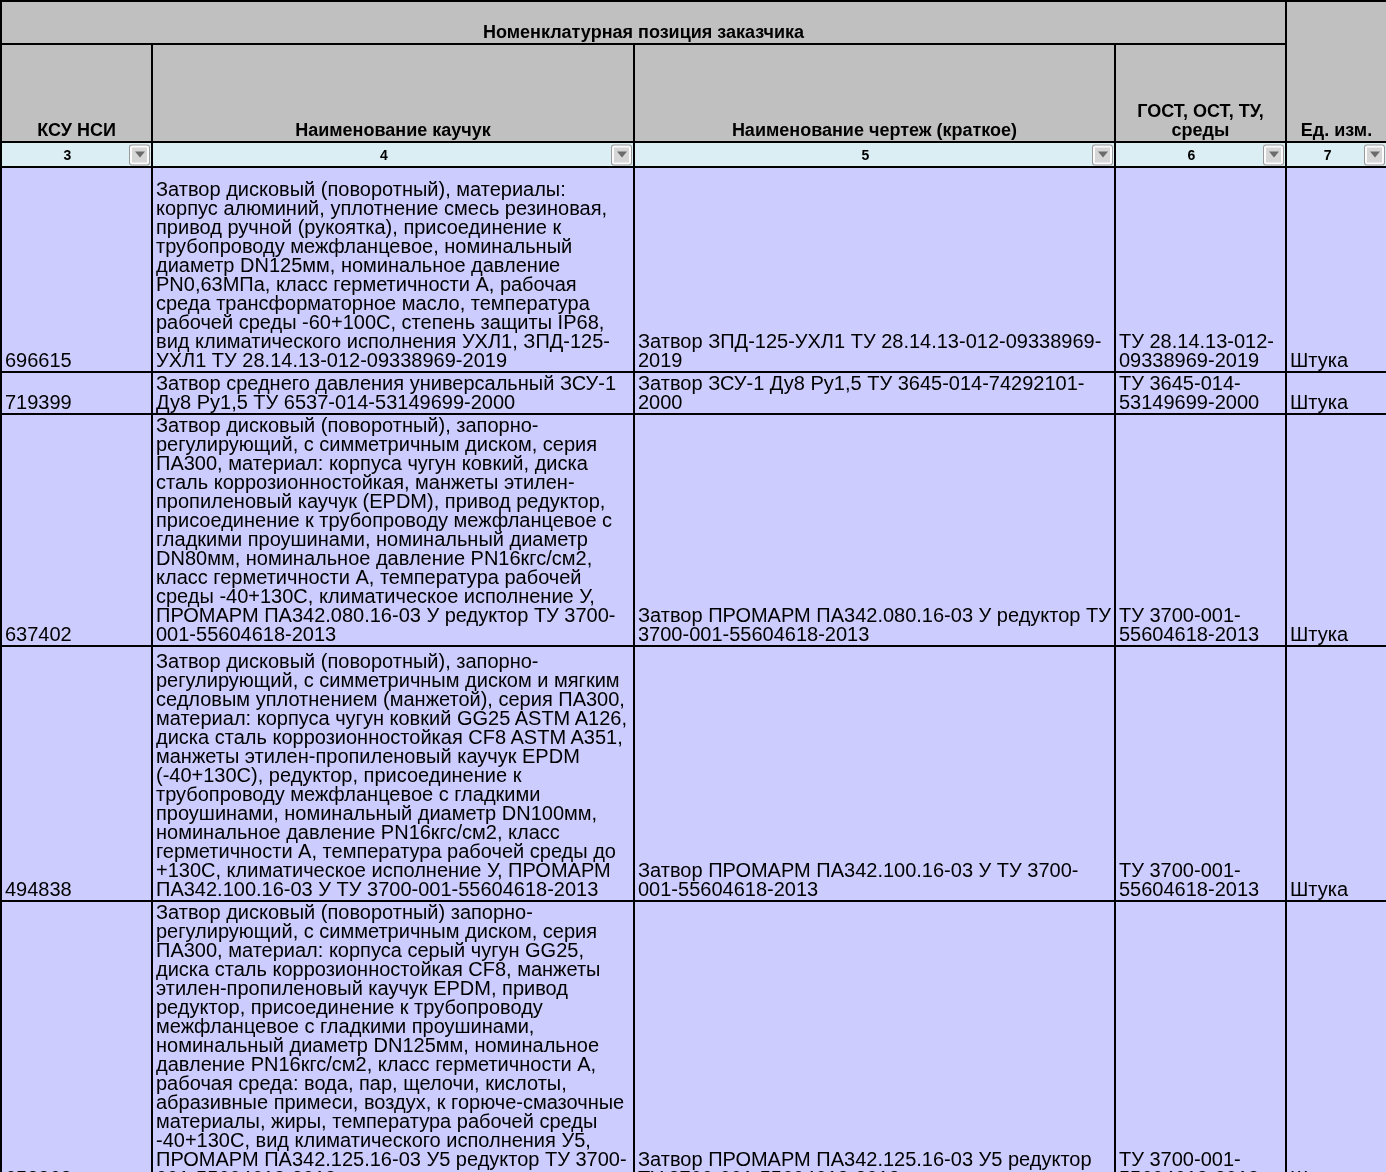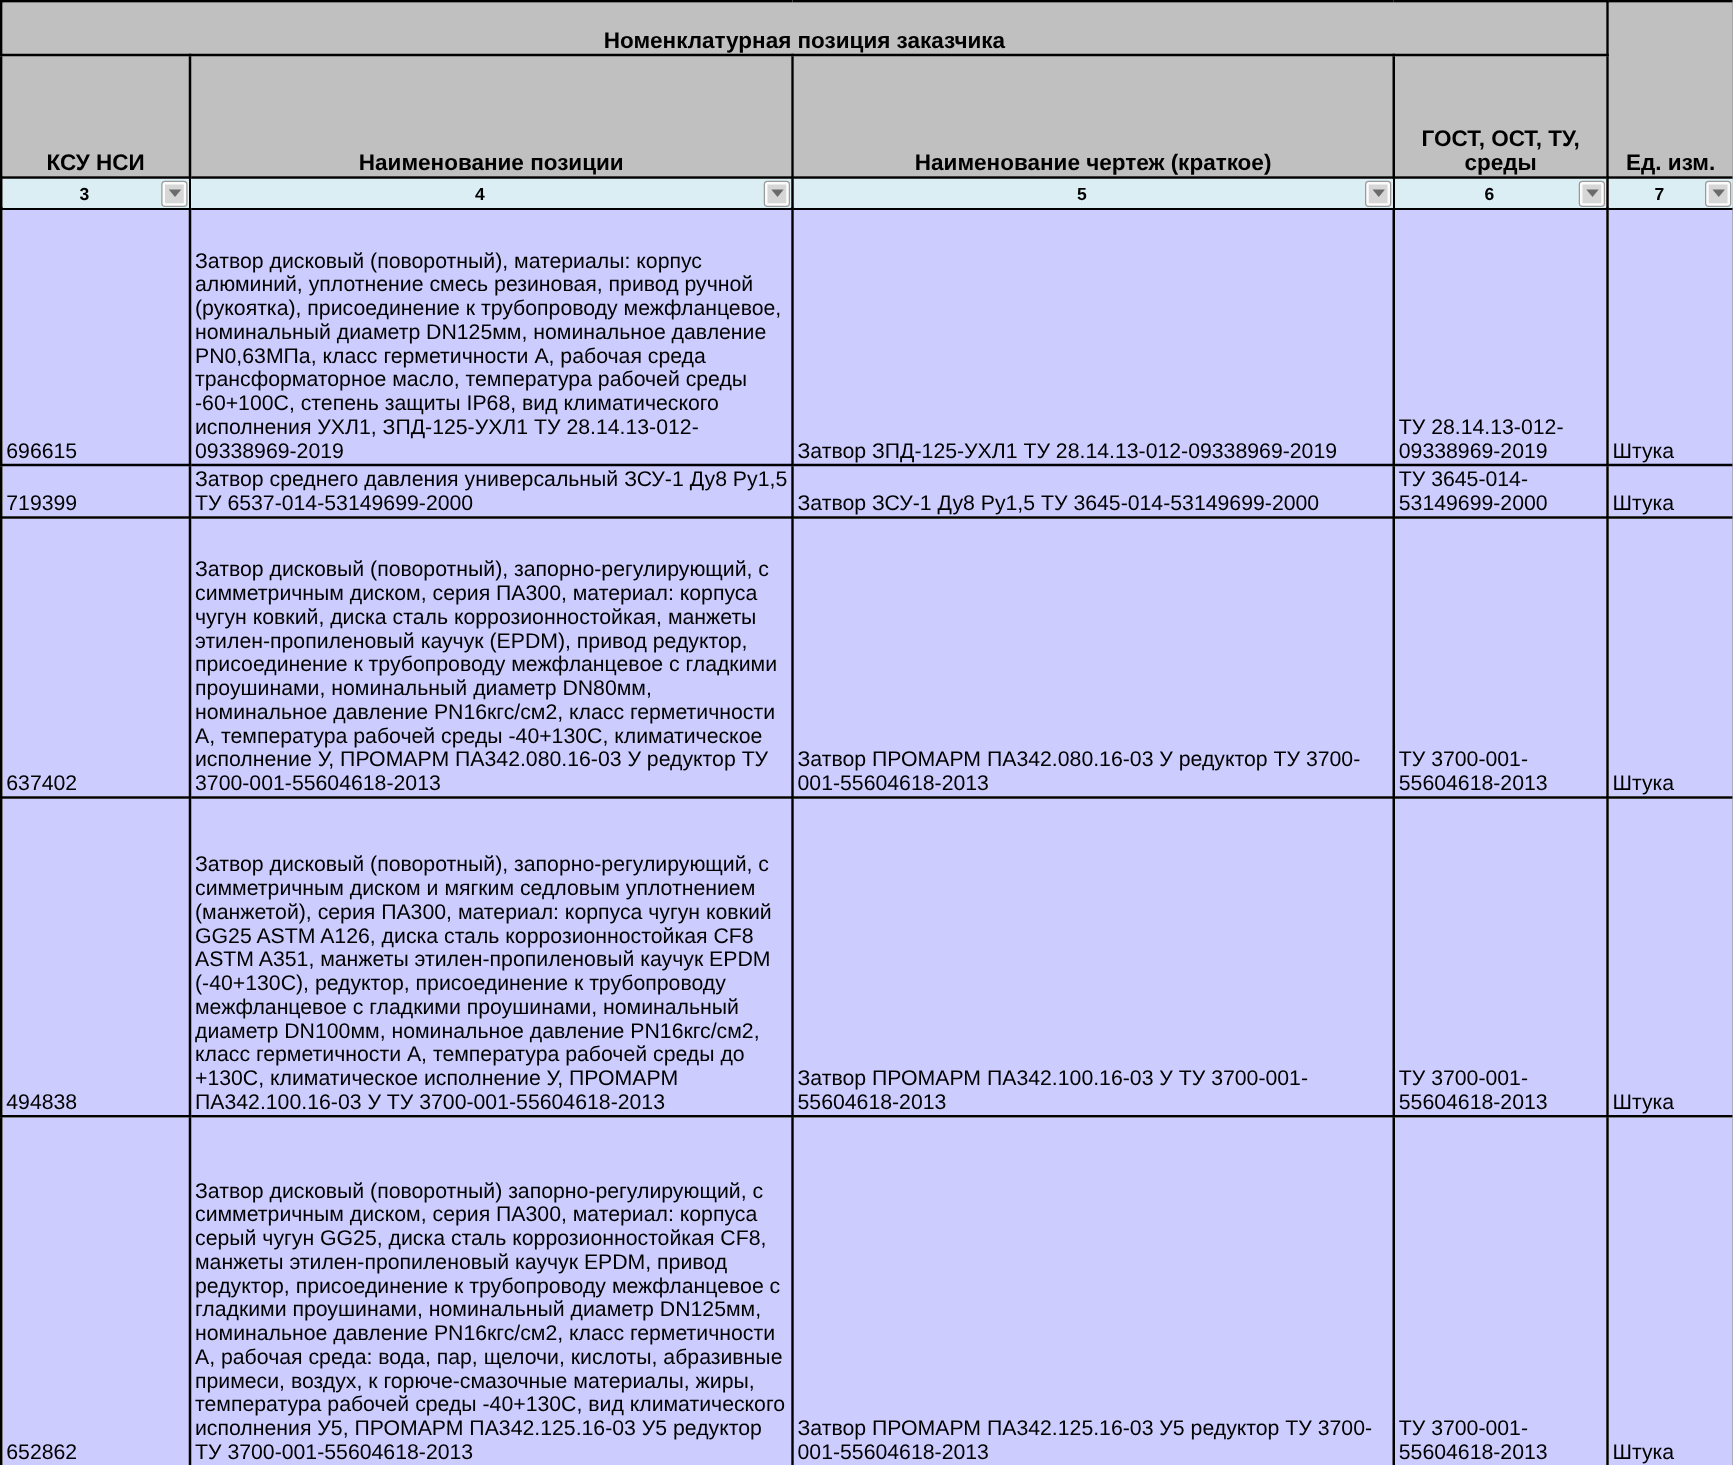--- a/index.html
+++ b/index.html
@@ -58,21 +58,21 @@
   }
   .dd-arrow{
     width:0;height:0;
     border-left:5px solid transparent;
     border-right:5px solid transparent;
     border-top:6px solid var(--btn-arrow);
   }
   
   .sheet tbody td{
     background:var(--row-bg);
-    font-size:17px;
+    font-size:20px;
     line-height:19px;
     vertical-align:bottom;
     text-align:left;
     padding:1px 3px 1px 3px;
   }
 </style>
 </head>
 <body>
 
 <table class="sheet">
@@ -83,21 +83,21 @@
     <col style="width:171px">
     <col style="width:101px">
   </colgroup>
   <thead>
     <tr style="height:43px">
       <th colspan="4">Номенклатурная позиция заказчика</th>
       <th rowspan="2">Ед. изм.</th>
     </tr>
     <tr style="height:98px">
       <th>КСУ НСИ</th>
-      <th>Наименование позиции</th>
+      <th>Наименование каучук</th>
       <th>Наименование чертеж (краткое)</th>
       <th>ГОСТ, ОСТ, ТУ, среды</th>
     </tr>
     <tr class="filter-row" style="height:25px">
       <td>
         <span>3</span>
         <button class="dd-btn">
           <span class="dd-arrow"></span>
         </button>
       </td>
@@ -131,21 +131,21 @@
       <tr style="height: 205px;">
     <td class="code">696615</td>
     <td class="desc">Затвор дисковый (поворотный), материалы: корпус алюминий, уплотнение смесь резиновая, привод ручной (рукоятка), присоединение к трубопроводу межфланцевое, номинальный диаметр DN125мм, номинальное давление PN0,63МПа, класс герметичности А, рабочая среда трансформаторное масло, температура рабочей среды -60+100С, степень защиты IP68, вид климатического исполнения УХЛ1, ЗПД-125-УХЛ1 ТУ 28.14.13-012-09338969-2019</td>
     <td class="desc">Затвор ЗПД-125-УХЛ1 ТУ 28.14.13-012-09338969-2019</td>
     <td class="desc">ТУ 28.14.13-012-09338969-2019</td>
     <td class="unit">Штука</td>
   </tr>
       <tr style="height: 42px;">
     <td class="code">719399</td>
     <td class="desc">Затвор среднего давления универсальный ЗСУ-1 Ду8 Ру1,5 ТУ 6537-014-53149699-2000</td>
-    <td class="desc">Затвор ЗСУ-1 Ду8 Ру1,5 ТУ 3645-014-53149699-2000</td>
+    <td class="desc">Затвор ЗСУ-1 Ду8 Ру1,5 ТУ 3645-014-74292101-2000</td>
     <td class="desc">ТУ 3645-014-53149699-2000</td>
     <td class="unit">Штука</td>
   </tr>
       <tr style="height: 224px;">
     <td class="code">637402</td>
     <td class="desc">Затвор дисковый (поворотный), запорно-регулирующий, с симметричным диском, серия ПА300, материал: корпуса чугун ковкий, диска сталь коррозионностойкая, манжеты этилен-пропиленовый каучук (EPDM), привод редуктор, присоединение к трубопроводу межфланцевое с гладкими проушинами, номинальный диаметр DN80мм, номинальное давление PN16кгс/см2, класс герметичности А, температура рабочей среды -40+130С, климатическое исполнение У, ПРОМАРМ ПА342.080.16-03 У редуктор ТУ 3700-001-55604618-2013</td>
     <td class="desc">Затвор ПРОМАРМ ПА342.080.16-03 У редуктор ТУ 3700-001-55604618-2013</td>
     <td class="desc">ТУ 3700-001-55604618-2013</td>
     <td class="unit">Штука</td>
   </tr>

